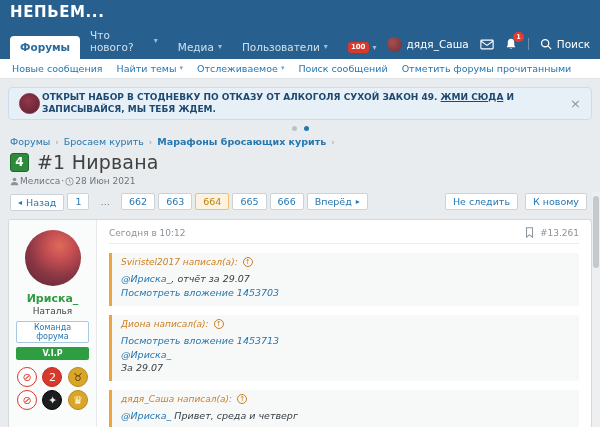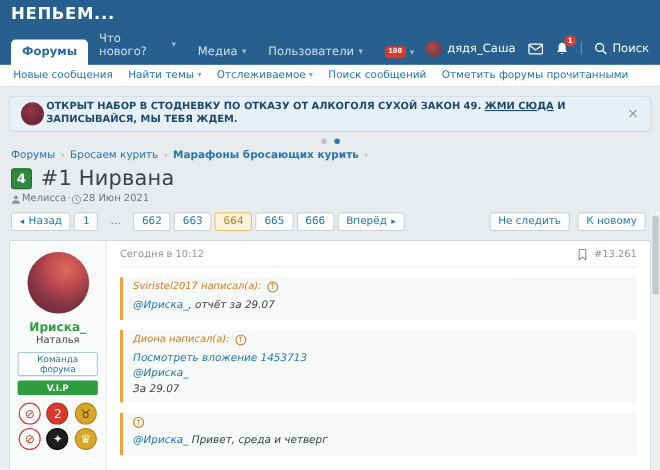--- a/index.html
+++ b/index.html
@@ -11,21 +11,21 @@
   a { text-decoration:none; cursor:pointer; }
 
   
   .header { background:#27608e; padding:5px 10px 0; }
   .logo { color:#fff; font-weight:800; font-size:15px; line-height:1.06; letter-spacing:.6px; }
   .nav-row { display:flex; align-items:flex-end; margin-top:3px; }
   .tabs { display:flex; align-items:flex-end; }
   .tab { color:#cfe0ec; font-size:10.5px; padding:5px 10px 6px; display:flex; gap:4px; align-items:center; border-radius:4px 4px 0 0; cursor:pointer; }
   .tab .caret { font-size:8px; color:#9fbcd2; }
   .tab.active { background:#fff; color:#2b6a9b; font-weight:bold; }
-  .hundred-badge { background:#d8392b; color:#fff; font-size:7px; font-weight:bold; padding:2px 3px; border-radius:3px; line-height:1;font-family:Liberation Mono, monospace; }
+  .hundred-badge { background:#d8392b; color:#fff; font-size:7px; font-weight:bold; padding:2px 3px; border-radius:3px; line-height:1; }
   .nav-right { margin-left:auto; display:flex; align-items:center; gap:11px; color:#fff; padding-bottom:7px; font-size:10.5px; }
   .avatar-sm { width:15px; height:15px; border-radius:50%; background:radial-gradient(circle at 35% 35%, #a84f4f, #6e2f36); flex:none; }
   .usr { display:flex; align-items:center; gap:5px; cursor:pointer; }
   .iconbtn { display:flex; align-items:center; cursor:pointer; position:relative; }
   .badge-1 { position:absolute; top:-6px; right:-7px; background:#e03c31; color:#fff; font-size:6.5px; padding:1px 3px; border-radius:6px; font-weight:bold; }
   .search { border-left:1px solid rgba(255,255,255,.3); padding-left:11px; display:flex; gap:5px; align-items:center; cursor:pointer; }
 
   
   .subnav { background:#fff; padding:4px 12px; display:flex; gap:14px; font-size:9.5px; border-bottom:1px solid #dfe3e6; }
   .subnav .sitem { color:#2577b1; display:flex; gap:3px; align-items:center; cursor:pointer; }
@@ -264,35 +264,37 @@
       </span>
     </div>
     <div id="quotes">
         <div class="quote">
           <div class="q-title">
             <span>Sviristel2017 написал(а):</span>
             <span class="q-arrow">↑</span>
           </div>
           <div class="q-body">
             <div class="q-line"><a class="lnk">@Ириска_</a><span>, отчёт за 29.07</span></div>
+            <div class="q-line"><a class="lnk">Посмотреть вложение 1453703</a></div>
           </div>
         </div>
         <div class="quote">
           <div class="q-title">
             <span>Диона написал(а):</span>
             <span class="q-arrow">↑</span>
           </div>
           <div class="q-body">
             <div class="q-line"><a class="lnk">Посмотреть вложение 1453713</a></div>
             <div class="q-line"><a class="lnk">@Ириска_</a></div>
             <div class="q-line"><span>За 29.07</span></div>
           </div>
         </div>
         <div class="quote">
           <div class="q-title">
+            <span>дядя_Саша написал(а):</span>
             <span class="q-arrow">↑</span>
           </div>
           <div class="q-body">
             <div class="q-line"><a class="lnk">@Ириска_</a><span> Привет, среда и четверг</span></div>
           </div>
         </div>
       </div>
 
   </div>
 </div>

